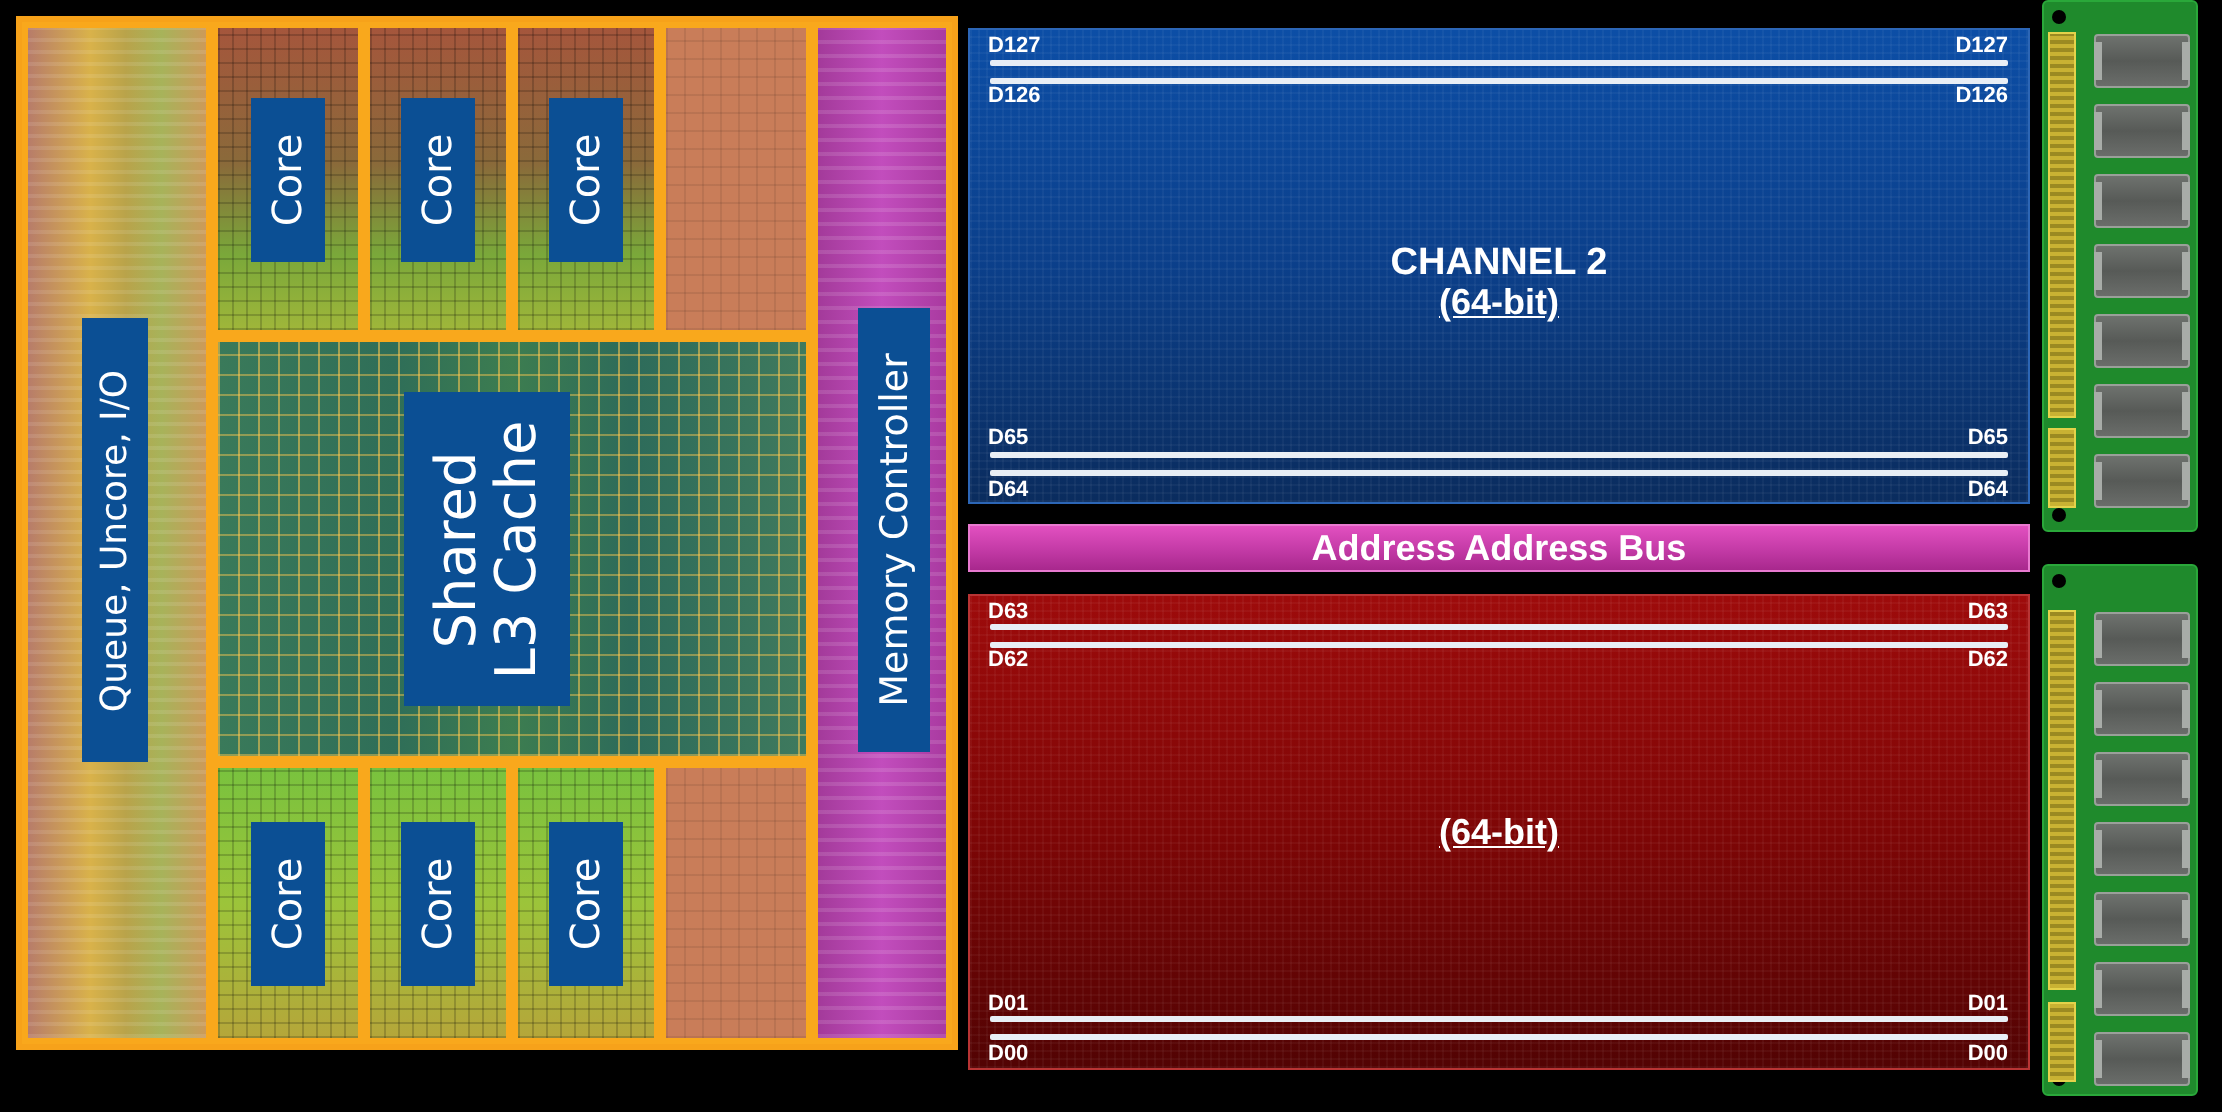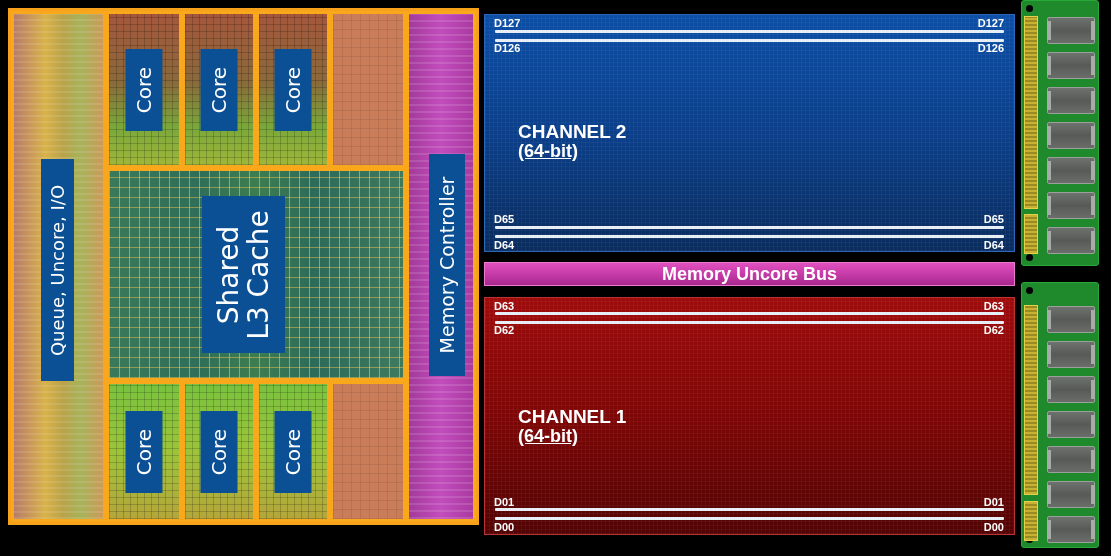--- a/index.html
+++ b/index.html
@@ -52,21 +52,21 @@
     border:1px solid #2c66b6; }
   .ch1 { top:297px; height:238px;
     background:
       repeating-linear-gradient(0deg, rgba(255,255,255,0.04) 0 1px, transparent 1px 4px),
       repeating-linear-gradient(90deg, rgba(255,255,255,0.04) 0 1px, transparent 1px 4px),
       linear-gradient(180deg, #9e0b0b 0%, #7e0606 50%, #520303 100%);
     border:1px solid #b83434; }
   .bit { position:absolute; color:#fff; font-weight:bold; font-size:11px; line-height:12px; }
   .bit.l { left:9px; } .bit.r { right:10px; }
   .wire { position:absolute; left:10px; right:10px; height:3px; background:#e8eef5; border-radius:1px; }
-  .ch-title { position:absolute; left:0; right:0; text-align:left; color:#fff; font-weight:bold;margin-left:33px; }
+  .ch-title { position:absolute; left:0; right:0; text-align:center; color:#fff; font-weight:bold; }
   .ch-title .t1 { font-size:19px; line-height:20px; display:block; }
   .ch-title .t2 { font-size:18px; line-height:19px; display:block;text-decoration:underline; }
 
   .bus { position:absolute; left:484px; top:262px; width:531px; height:24px;
     background:linear-gradient(180deg, #e250c0 0%, #c33aa6 55%, #a8288d 100%);
     border:1px solid #e97ad0; box-sizing:border-box;
     color:#fff; font-weight:bold; font-size:18px; line-height:22px; text-align:center; }
 
   
   .dimm { position:absolute; left:1021px; width:78px; height:266px; background:#1f8a2c;
@@ -154,32 +154,31 @@
   </div>
 
   <div class="bit l" style="top:198px;">D65</div>
   <div class="bit r" style="top:198px;">D65</div>
   <div class="wire" style="top:211px;"></div>
   <div class="wire" style="top:220px;"></div>
   <div class="bit l" style="top:224px;">D64</div>
   <div class="bit r" style="top:224px;">D64</div>
 </div>
 
-<div class="bus">Memory Uncore Bus</div>
+<div class="bus">Address Address Bus</div>
 
 <div class="channel ch1">
   <div class="bit l" style="top:2px;">D63</div>
   <div class="bit r" style="top:2px;">D63</div>
   <div class="wire" style="top:14px;"></div>
   <div class="wire" style="top:23px;"></div>
   <div class="bit l" style="top:26px;">D62</div>
   <div class="bit r" style="top:26px;">D62</div>
 
   <div class="ch-title" style="top:109px;">
-    <span class="t1">CHANNEL 1</span>
     <span class="t2">(64-bit)</span>
   </div>
 
   <div class="bit l" style="top:198px;">D01</div>
   <div class="bit r" style="top:198px;">D01</div>
   <div class="wire" style="top:210px;"></div>
   <div class="wire" style="top:219px;"></div>
   <div class="bit l" style="top:223px;">D00</div>
   <div class="bit r" style="top:223px;">D00</div>
 </div>

